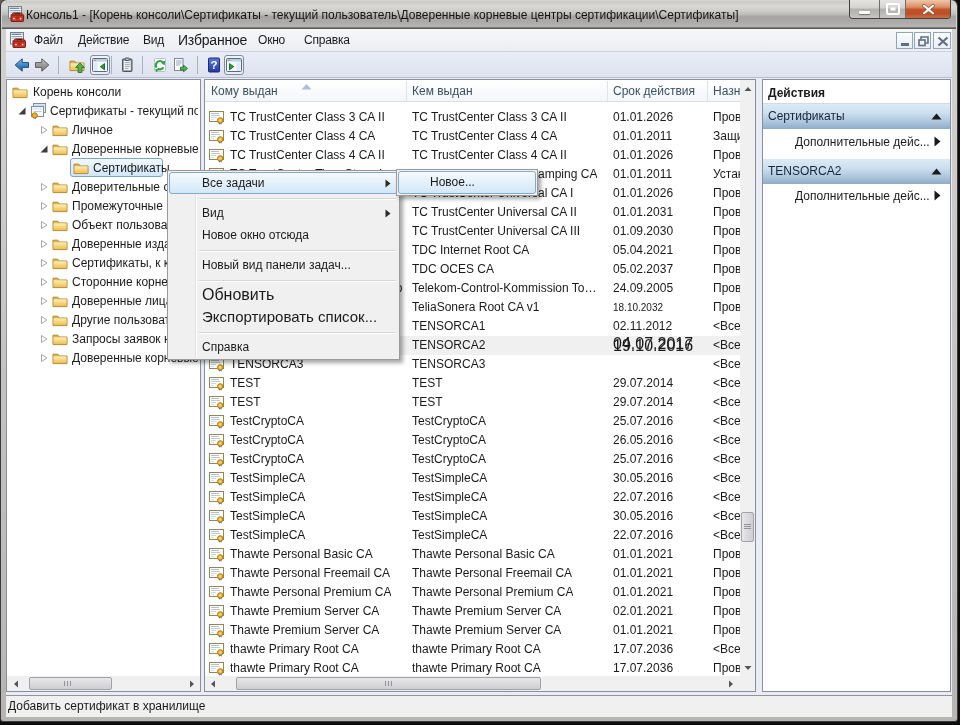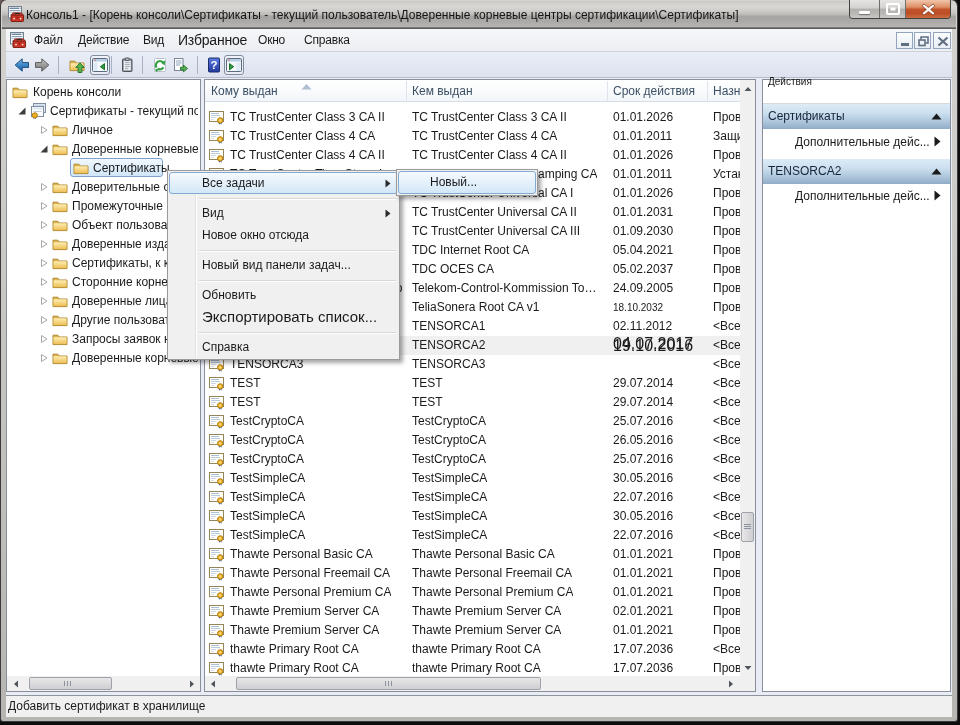--- a/index.html
+++ b/index.html
@@ -819,21 +819,21 @@
 <div class="abs" style="left:205px;top:676px;width:535px;height:15px;background:#f0f0f0"></div>
 <svg class="abs" style="left:209px;top:680px" width="8" height="8" viewBox="0 0 8 8">
     <path d="M6 0.5 L2 4 L6 7.5 Z" fill="#50545b"></path>
   </svg>
 <svg class="abs" style="left:727px;top:680px" width="8" height="8" viewBox="0 0 8 8">
     <path d="M2 0.5 L6 4 L2 7.5 Z" fill="#50545b"></path>
   </svg>
 <div class="abs" style="left:236px;top:677px;width:305px;height:13px;background:linear-gradient(#e7e7e7,#cfcfd4);border:1px solid #9fa2ab;border-radius:2px"></div>
 <div class="abs" style="left:385px;top:681px;width:1px;height:5px;background:#8e93a2;box-shadow:3px 0 0 #8e93a2,6px 0 0 #8e93a2"></div>
 <div class="abs" style="left:762px;top:79px;width:189px;height:613px;background:#fff;border:1px solid #898f9a"></div>
-<div class="abs" style="left:768px;top:72px;height:19px;line-height:19px;font-weight:normal;font-size:10px">Действия</div>
+<div class="abs" style="left:768px;top:84px;height:19px;line-height:19px;font-weight:bold;font-size:12px">Действия</div>
 <div class="abs" style="left:763px;top:103px;width:187px;height:1px;background:#d9d9d9"></div>
 <div class="abs" style="left:763px;top:104px;width:187px;height:25px;background:linear-gradient(180deg,#dcebf6 0%,#cde0ef 35%,#aac3da 75%,#8fabc6 100%);"></div>
 <div class="abs" style="left:768px;top:104px;height:25px;line-height:25px;font-size:12px;color:#15263a">Сертификаты</div>
 <svg class="abs" style="left:931px;top:113px" width="11" height="7" viewBox="0 0 11 7">
     <path d="M5.5 0.5 L10.5 6.5 L0.5 6.5 Z" fill="#1b1b1b"></path>
   </svg>
 <div class="abs" style="left:795px;top:133px;height:19px;line-height:19px;font-size:12px;color:#1a1a1a">Дополнительные дейс...</div>
 <svg class="abs" style="left:934px;top:136px" width="7" height="11" viewBox="0 0 7 11">
     <path d="M0.5 0.5 L6.5 5.5 L0.5 10.5 Z" fill="#1b1b1b"></path>
   </svg>
@@ -858,17 +858,17 @@
 <div class="abs" style="left:202px;top:172px;height:22px;line-height:22px;font-size:12px">Все задачи</div>
 <svg class="abs" style="left:385px;top:179px" width="6" height="9" viewBox="0 0 6 9">
     <path d="M0.5 0.5 L5.5 4.5 L0.5 8.5 Z" fill="#2b2b2b"></path>
   </svg>
 <div class="abs" style="left:202px;top:202px;height:22px;line-height:22px;font-size:12px">Вид</div>
 <svg class="abs" style="left:385px;top:209px" width="6" height="9" viewBox="0 0 6 9">
     <path d="M0.5 0.5 L5.5 4.5 L0.5 8.5 Z" fill="#2b2b2b"></path>
   </svg>
 <div class="abs" style="left:202px;top:224px;height:22px;line-height:22px;font-size:12px">Новое окно отсюда</div>
 <div class="abs" style="left:202px;top:254px;height:22px;line-height:22px;font-size:12px">Новый вид панели задач...</div>
-<div class="abs" style="left:202px;top:284px;height:22px;line-height:22px;font-size:12px">Обновить</div>
+<div class="abs" style="left:202px;top:284px;height:22px;line-height:22px;font-size:16px">Обновить</div>
 <div class="abs" style="left:202px;top:306px;height:22px;line-height:22px;font-size:15px">Экспортировать список...</div>
 <div class="abs" style="left:202px;top:336px;height:22px;line-height:22px;font-size:12px">Справка</div>
 <div class="abs" style="left:396px;top:169px;width:142px;height:27px;background:#f0f0f0;border:1px solid #9a9a9a;box-shadow:3px 3px 4px rgba(0,0,0,0.35)"></div>
 <div class="abs" style="left:398px;top:171px;width:138px;height:23px;background:linear-gradient(#f5fafd,#d3e7f8);border:1px solid #84aad3;border-radius:3px"></div>
-<div class="abs" style="left:430px;top:171px;height:23px;line-height:23px;font-size:12px">Новый...</div>
+<div class="abs" style="left:430px;top:171px;height:23px;line-height:23px;font-size:12px">Новое...</div>
 </body></html>

